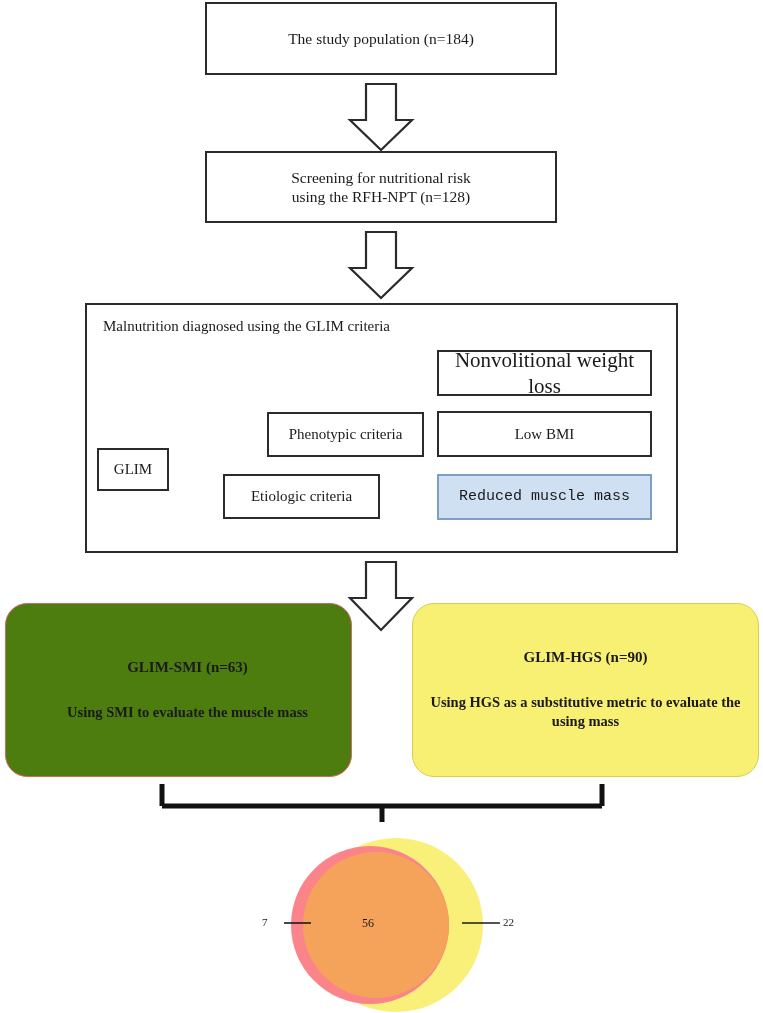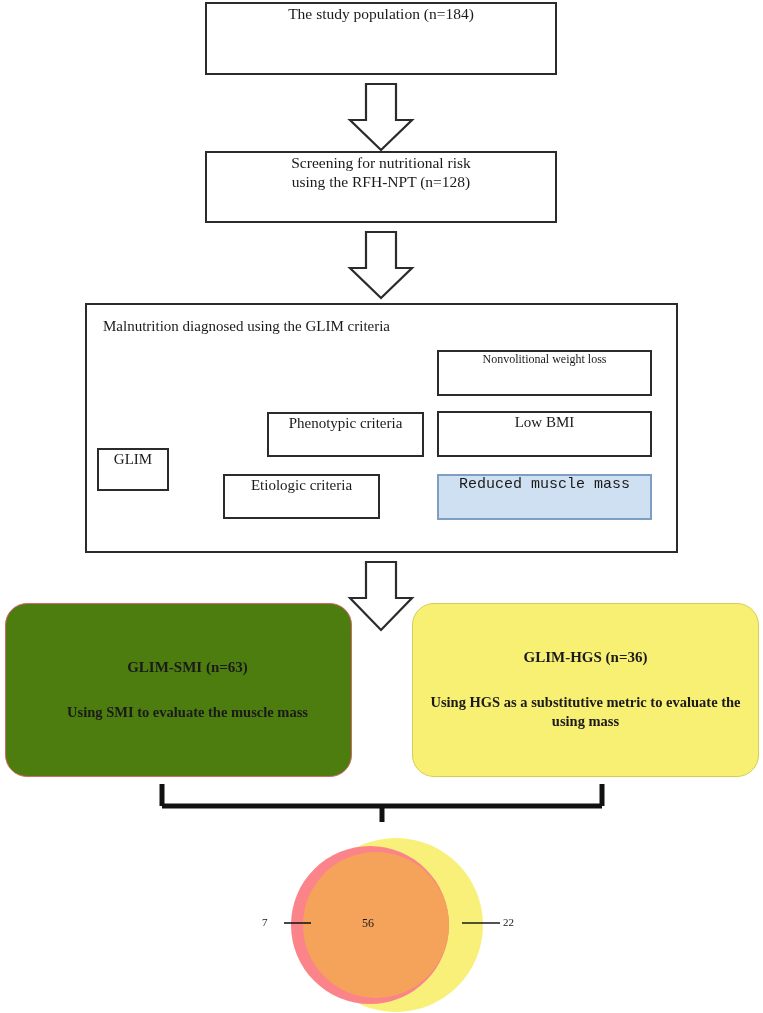--- a/index.html
+++ b/index.html
@@ -23,20 +23,21 @@
     width: 763px;
     height: 1013px;
   }
 
   .box {
     position: absolute;
     box-sizing: border-box;
     background: #ffffff;
     border: 2px solid #2b2b2b;
     display: flex;
+    align-items: center;
     justify-content: center;
     text-align: center;
     line-height: 1.25;
   }
 
   
   .box-population {
     left: 205px; top: 2px; width: 352px; height: 73px;
     font-size: 15.5px;
   }
@@ -68,21 +69,21 @@
     left: 223px; top: 412px; width: 157px; height: 45px;
     font-size: 15px;
     margin-left: 44px;
   }
   .box-etiologic {
     left: 223px; top: 474px; width: 157px; height: 45px;
     font-size: 15px;
   }
   .box-weightloss {
     left: 437px; top: 350px; width: 215px; height: 46px;
-    font-size: 12px;
+    font-size: 21px;
   }
   .box-lowbmi {
     left: 437px; top: 411px; width: 215px; height: 46px;
     font-size: 15px;
   }
   .box-musclemass {
     left: 437px; top: 474px; width: 215px; height: 46px;
     font-size: 15px;
     background: #cfe0f2;
     border: 2px solid #7e9ec4;
@@ -219,21 +220,21 @@
 <div class="box box-musclemass">
   <span>Reduced muscle mass</span>
 </div>
 
 <div class="rbox rbox-smi">
   <div class="rbox-title">GLIM-SMI (n=63)</div>
   <div class="rbox-sub">Using SMI to evaluate the muscle mass</div>
 </div>
 
 <div class="rbox rbox-hgs">
-  <div class="rbox-title">GLIM-HGS (n=36)</div>
+  <div class="rbox-title">GLIM-HGS (n=90)</div>
   <div class="rbox-sub">Using HGS as a substitutive metric to evaluate the using mass</div>
 </div>
 
 <div class="venn-label venn-left-label">7</div>
 
 <div class="venn-label venn-center-label">56</div>
 
 <div class="venn-label venn-right-label">22</div>
 
 </body></html>

